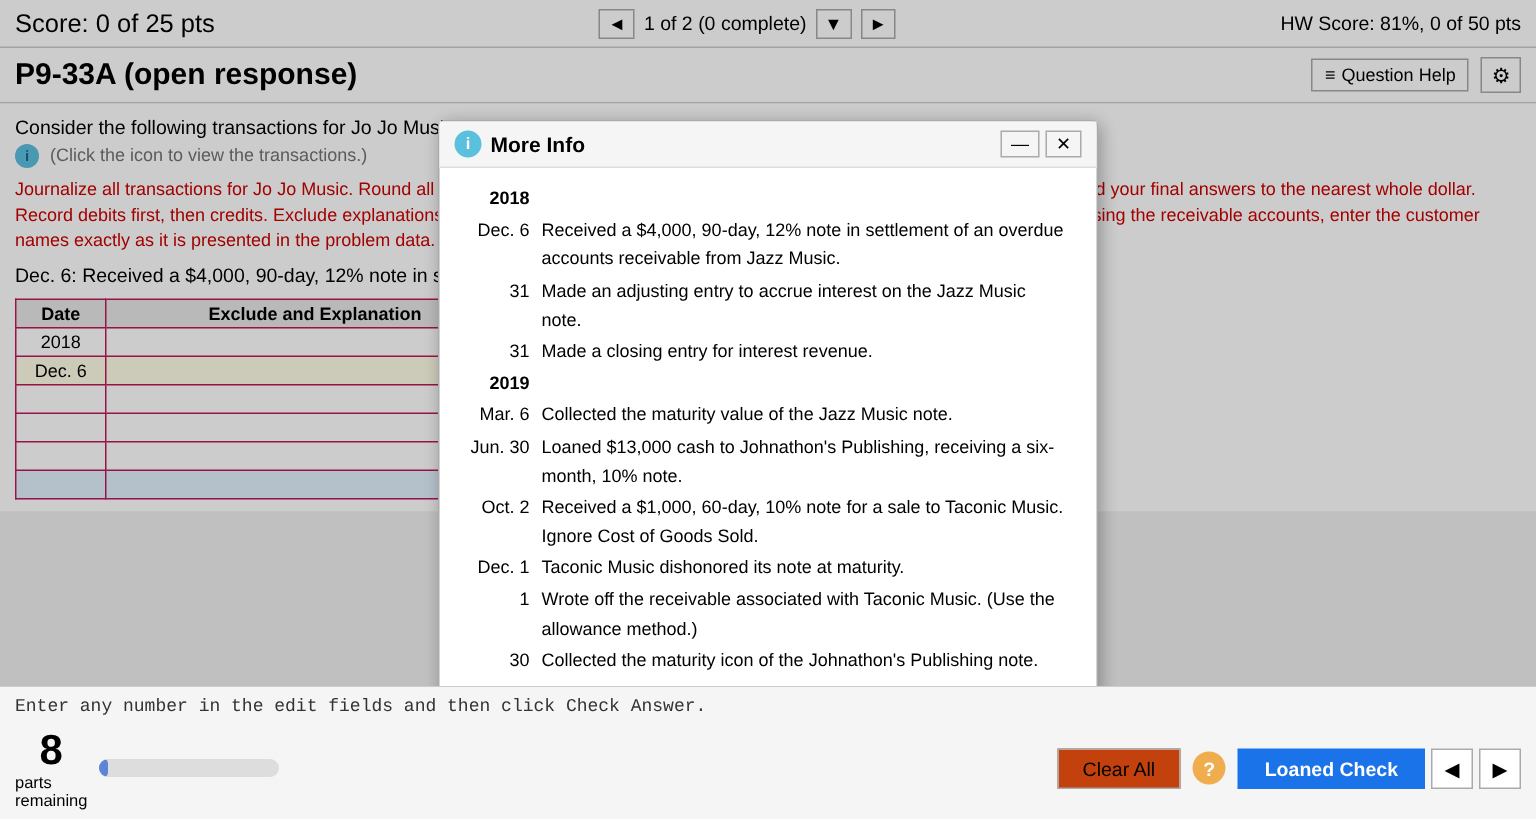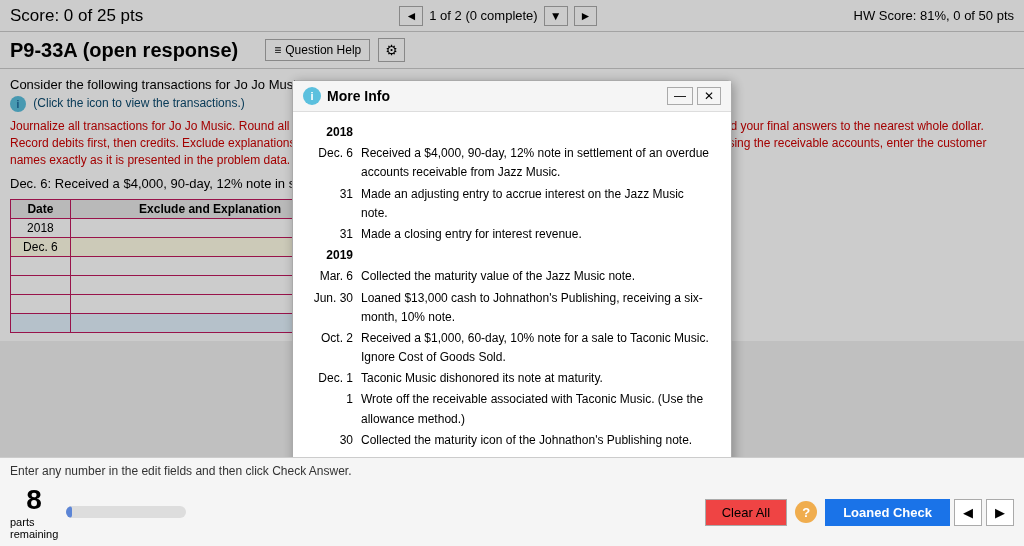--- a/index.html
+++ b/index.html
@@ -14,21 +14,21 @@
     .top-bar-left { font-size: 17px; }
     .top-bar-center { display: flex; align-items: center; gap: 6px; }
     .top-bar-center button {
       background: #fff; border: 1px solid #aaa; cursor: pointer; padding: 2px 5px;
       font-size: 12px;
     }
     .top-bar-right { font-size: 13px; }
 
     
     .header {
-      display: flex; align-items: center; 
+      display: flex; align-items: center; justify-content: space-between;
       background: #fff; padding: 6px 10px; border-bottom: 1px solid #ccc; gap: 27px;
     }
     .header-title { font-size: 20px; font-weight: bold; }
     .header-actions { display: flex; align-items: center; gap: 8px; }
     .btn-question-help {
       background: #fff; border: 1px solid #aaa; padding: 3px 8px;
       cursor: pointer; font-size: 12px; display: flex; align-items: center; gap: 4px;
     }
     .gear-btn {
       background: #fff; border: 1px solid #aaa; padding: 3px 6px;
@@ -66,33 +66,33 @@
     .row-yellow { background: #fffde7; }
     .row-blue { background: #e3f2fd; }
     .row-date-cell { font-size: 12px; }
 
     
     .bottom-bar {
       position: fixed; bottom: 0; left: 0; right: 0;
       background: #f5f5f5; border-top: 1px solid #ccc;
       padding: 6px 10px;
     }
-    .bottom-hint { font-size: 12px; color: #333; margin-bottom: 6px; }
+    .bottom-hint { font-size: 12px; color: #333; margin-bottom: 6px; font-family: Liberation Mono, monospace; }
     .bottom-controls {
       display: flex; align-items: center; justify-content: space-between;
     }
     .bottom-left { display: flex; align-items: center; gap: 8px; }
     .progress-bar-outer {
       width: 120px; height: 12px; background: #ddd; border-radius: 6px; overflow: hidden;
     }
     .progress-bar-inner {
       height: 100%; background: #5c85d6; border-radius: 6px;
     }
     .btn-clear-all {
-      background: #ef4444; border: 1px solid #aaa; padding: 5px 16px;
+      background: #c2410c; border: 1px solid #aaa; padding: 5px 16px;
       cursor: pointer; font-size: 13px;
     }
     .bottom-right { display: flex; align-items: center; gap: 4px; }
     .btn-final-check {
       background: #1a73e8; color: #fff; border: none; padding: 6px 18px;
       cursor: pointer; font-size: 13px; font-weight: bold;
     }
     .btn-nav {
       background: #fff; border: 1px solid #aaa; padding: 5px 8px;
       cursor: pointer; font-size: 13px;
@@ -173,21 +173,21 @@
     <button class="gear-btn">
       <span>⚙</span>
     </button>
   </div>
 </div>
 
 <div class="content-area">
   <div class="consider-text">Consider the following transactions for Jo Jo Music.</div>
   <div class="info-link">
     <span class="info-circle" style="display:inline-flex;vertical-align:middle;margin-right:4px;font-size:10px;width:16px;height:16px;">i</span>
-    <span style="color:#0c4a6e;cursor:pointer;">(Click the icon to view the transactions.)</span>
+    <span style="color:#737373;cursor:pointer;">(Click the icon to view the transactions.)</span>
   </div>
   <div class="instructions">Journalize all transactions for Jo Jo Music. Round all amounts to the nearest dollar. (For notes stated in days, use a 365-day year. Round your final answers to the nearest whole dollar. Record debits first, then credits. Exclude explanations from journal entries. Check your spelling carefully and do not abbreviate. When using the receivable accounts, enter the customer names exactly as it is presented in the problem data. For example: Note Receivable-Happy Town Music.)</div>
   <div class="transaction-desc">Dec. 6: Received a $4,000, 90-day, 12% note in settlement of an overdue accounts receivable from Jazz Music.</div>
 
   <table class="journal-table">
     <thead>
       <tr>
         <th class="col-date">Date</th>
         <th class="col-acct">Exclude and Explanation</th>
         <th class="col-debit">Debit</th>

